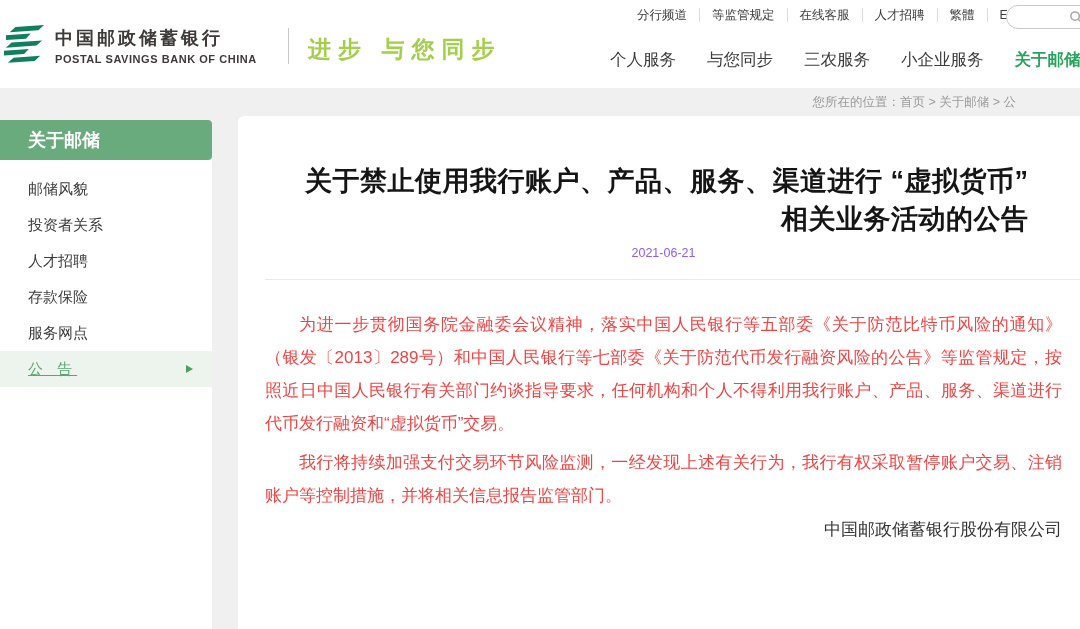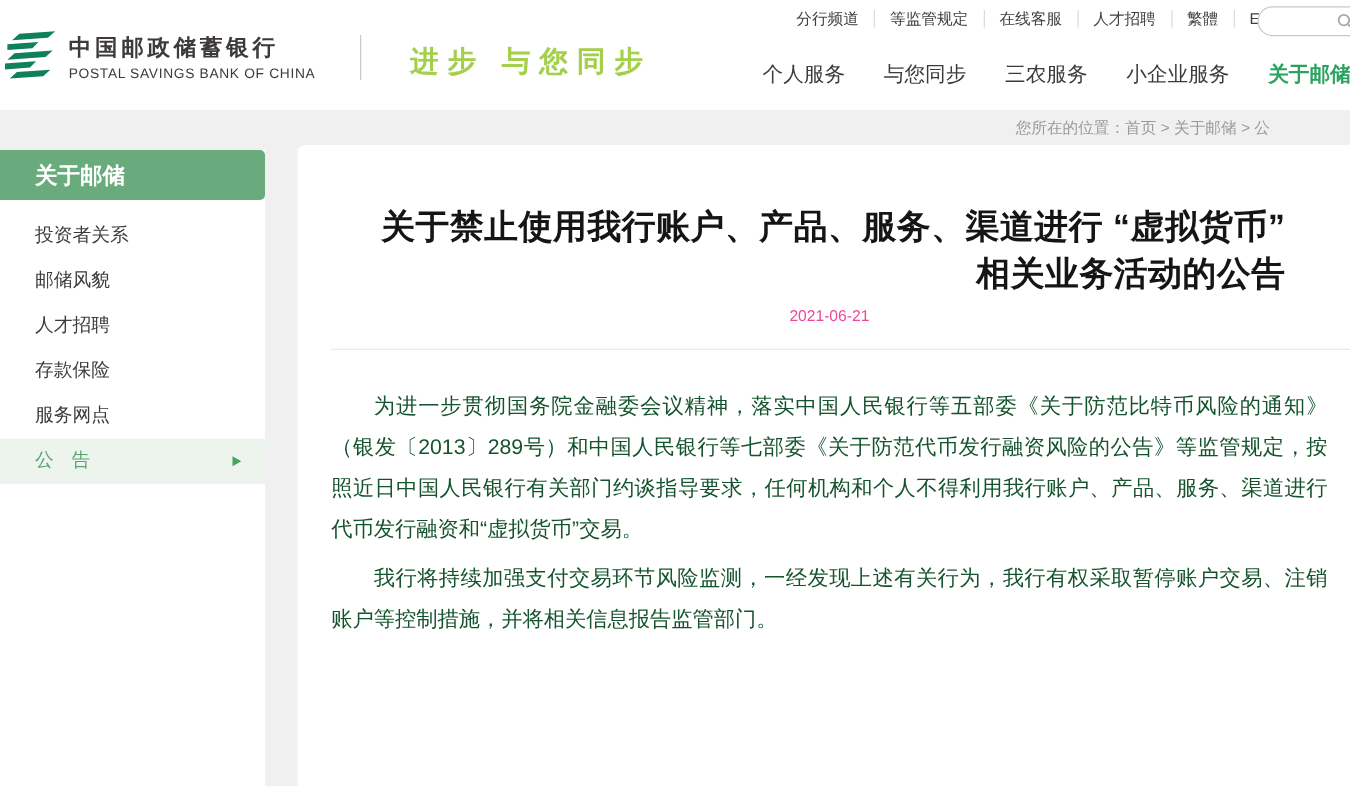--- a/index.html
+++ b/index.html
@@ -17,23 +17,23 @@
     background:var(--page-bg);
     font-family:"Liberation Sans",sans-serif;
     -webkit-font-smoothing:antialiased;
   }
   
   .header{position:absolute;left:0;top:0;width:1080px;height:88px;background:#fff;}
   .logo-wrap{position:absolute;left:4px;top:22px;display:flex;align-items:center;cursor:pointer;}
   .logo-svg{width:42px;height:46px;display:block;}
   .logo-text{margin-left:9px;}
   .logo-cn{font-size:18px;font-weight:bold;color:#3e3a39;letter-spacing:3px;white-space:nowrap;}
-  .logo-en{font-size:11px;color:#3e3a39;letter-spacing:.55px;margin-top:3px;white-space:nowrap;}
+  .logo-en{font-size:11px;color:#3e3a39;letter-spacing:.55px;margin-top:3px;white-space:nowrap;font-weight:bold;}
   .logo-divider{position:absolute;left:288px;top:28px;width:1px;height:36px;background:#c9c9c9;}
-  .slogan{position:absolute;left:328px;top:34px;font-size:23px;font-weight:bold;
+  .slogan{position:absolute;left:308px;top:34px;font-size:23px;font-weight:bold;
           color:var(--slogan-green);letter-spacing:7px;white-space:nowrap;}
   .utility{position:absolute;left:630px;top:8px;display:flex;align-items:center;
            font-size:12.5px;color:#404040;white-space:nowrap;}
   .utility a{color:#404040;text-decoration:none;padding:0 12px;border-right:1px solid #dcdcdc;
              line-height:14px;cursor:pointer;}
   .utility a:first-child{padding-left:7px;}
   .utility a:last-child{border-right:none;}
   .search-box{position:absolute;left:1006px;top:5px;width:130px;height:24px;background:#fff;
               border:1px solid #c9c9c9;border-radius:13px;box-sizing:border-box;}
   .search-box input{position:absolute;left:10px;top:2px;width:48px;height:18px;border:none;outline:none;
@@ -49,33 +49,33 @@
               font-size:12.5px;color:#9a9a9a;white-space:nowrap;overflow:hidden;}
   
   .sidebar{position:absolute;left:0;top:120px;width:212px;height:509px;background:#fff;}
   .sidebar-header{height:40px;background:var(--sidebar-header-bg);color:#fff;
                   font-size:18px;font-weight:bold;line-height:40px;padding-left:28px;
                   border-radius:0 4px 4px 0;cursor:pointer;}
   .sidebar-menu{margin-top:11px;}
   .sidebar-item{height:36px;line-height:36px;padding-left:28px;font-size:15px;color:#3c3c3c;
                 position:relative;cursor:pointer;}
   .sidebar-item.active{background:var(--active-item-bg);color:var(--active-item-text);
-                letter-spacing:5px;}
+                letter-spacing:5px;text-decoration:underline;}
   .arrow-icon{position:absolute;right:19px;top:50%;transform:translateY(-50%);
               width:0;height:0;border-left:7px solid #4ba25f;
               border-top:4.5px solid transparent;border-bottom:4.5px solid transparent;}
   
   .content{position:absolute;left:238px;top:116px;width:900px;height:600px;background:#fff;
            border-radius:6px 0 0 0;}
   .content-inner{padding:46px 76px 0 27px;}
   .article-title{font-size:27px;font-weight:bold;color:#151515;line-height:38px;
                  text-align:right;max-width:730px;margin:0 auto;letter-spacing:.5px;}
-  .article-date{text-align:center;color:#ec4899;font-size:12.5px;margin-top:8px;}
+  .article-date{text-align:center;color:#8b5cf6;font-size:12.5px;margin-top:8px;}
   .divider{height:1px;background:#e9e9e9;margin-top:19px;margin-right:-76px;}
-  .article-body{margin-top:28px;font-size:17px;color:#14532d;line-height:33px;text-align:justify;}
+  .article-body{margin-top:28px;font-size:17px;color:#ef4444;line-height:33px;text-align:justify;}
   .article-body p{margin:0 0 6px;text-indent:2em;}
   .signature{text-align:right;font-size:17px;color:#333;margin-top:6px;line-height:23px;}
 </style>
 </head>
 <body>
 
 <div class="header">
 
   <div class="logo-wrap">
     <svg class="logo-svg" viewBox="0 0 44 48">
@@ -125,24 +125,24 @@
 </div>
 
 <div class="breadcrumb">
   <span>您所在的位置：首页 &gt; 关于邮储 &gt; 公</span>
 </div>
 
 <div class="sidebar">
   <div class="sidebar-header">关于邮储</div>
   <div class="sidebar-menu">
     <div class="sidebar-item">
-      <span>投资者关系</span>
+      <span>邮储风貌</span>
     </div>
     <div class="sidebar-item">
-      <span>邮储风貌</span>
+      <span>投资者关系</span>
     </div>
     <div class="sidebar-item">
       <span>人才招聘</span>
     </div>
     <div class="sidebar-item">
       <span>存款保险</span>
     </div>
     <div class="sidebar-item">
       <span>服务网点</span>
     </div>
@@ -155,15 +155,16 @@
 
 <div class="content">
   <div class="content-inner">
     <h1 class="article-title">关于禁止使用我行账户、产品、服务、渠道进行 “虚拟货币” 相关业务活动的公告</h1>
     <div class="article-date">2021-06-21</div>
     <div class="divider"></div>
     <div class="article-body">
       <p>为进一步贯彻国务院金融委会议精神，落实中国人民银行等五部委《关于防范比特币风险的通知》（银发〔2013〕289号）和中国人民银行等七部委《关于防范代币发行融资风险的公告》等监管规定，按照近日中国人民银行有关部门约谈指导要求，任何机构和个人不得利用我行账户、产品、服务、渠道进行代币发行融资和“虚拟货币”交易。</p>
       <p>我行将持续加强支付交易环节风险监测，一经发现上述有关行为，我行有权采取暂停账户交易、注销账户等控制措施，并将相关信息报告监管部门。</p>
     </div>
+    <div class="signature">中国邮政储蓄银行股份有限公司</div>
 
   </div>
 </div>
 
 </body></html>

